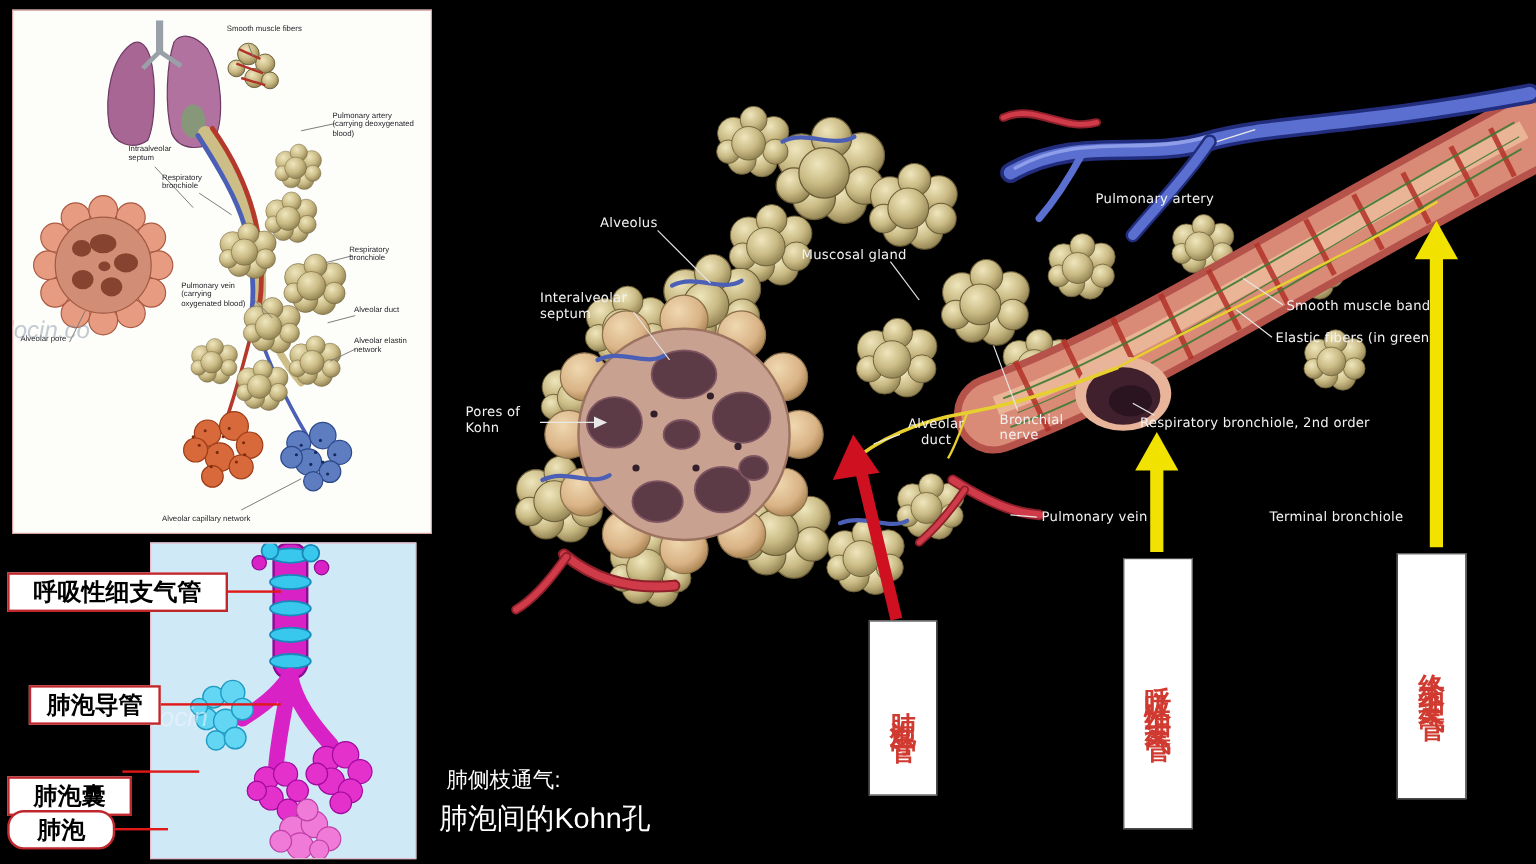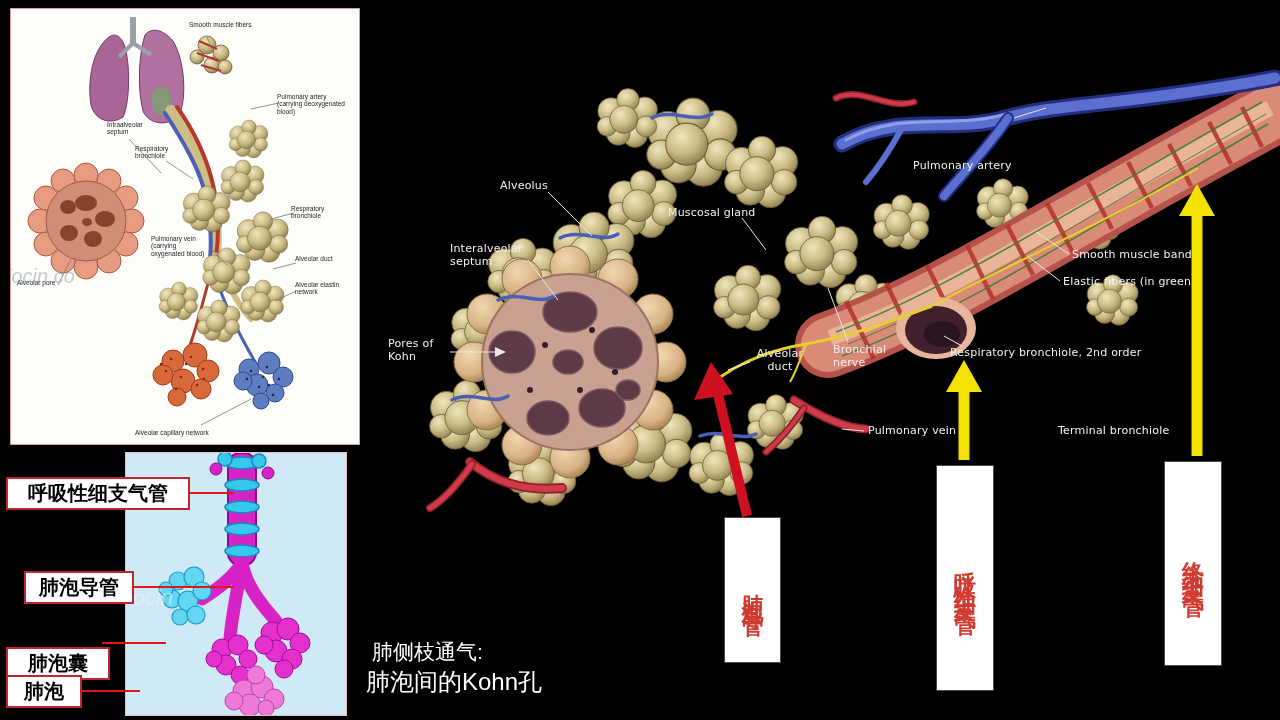--- a/index.html
+++ b/index.html
@@ -28,21 +28,21 @@
             font-size:20px; font-weight:bold; display:flex; align-items:center;
             justify-content:center; z-index:6; height:33px; }
   .red-line { position:absolute; height:2px; background:#e01818; z-index:5; }
 
   .callout { position:absolute; background:#fff; border:1px solid #4a4a4a; display:flex;
              align-items:center; justify-content:center; z-index:6; }
   .callout span { writing-mode:vertical-rl; color:#d03a30; font-size:22px;
                   font-weight:bold; letter-spacing:7px; }
 
   .note { position:absolute; color:#fff; z-index:2; }
-  .note-title { left:372px; top:638px; font-size:21px; }
+  .note-title { left:372px; top:638px; font-size:18px; }
   .note-l1 { left:366px; top:666px; font-size:24px; }
   .note-l2 { left:366px; top:692px; font-size:20px; }
 </style>
 </head>
 <body>
 
 <div id="stage">
 
   <svg class="artmain" width="1280" height="720" viewBox="0 0 1280 720">
     <defs>
@@ -397,21 +397,21 @@
           <circle cx="108" cy="248" r="9"></circle>
         <circle cx="130" cy="222" r="9"></circle>
       </g>
     </svg>
     <div class="wm-bot">locin</div>
   </div>
 
   <div class="cn-box" style="left:6px;  top:477px; width:184px;">呼吸性细支气管</div>
   <div class="cn-box" style="left:24px; top:571px; width:110px;">肺泡导管</div>
   <div class="cn-box" style="left:6px;  top:647px; width:104px;">肺泡囊</div>
-  <div class="cn-box" style="left:6px;  top:675px; width:76px;">肺泡</div>
+  <div class="cn-box" style="left:6px;  top:675px; width:90px;border-radius:14px;">肺泡</div>
 
   <div class="red-line" style="left:190px; top:492px; width:44px;"></div>
   <div class="red-line" style="left:134px; top:586px; width:100px;"></div>
   <div class="red-line" style="left:102px; top:642px; width:64px;"></div>
   <div class="red-line" style="left:80px;  top:690px; width:60px;"></div>
 
   <div class="main-label" style="left:500px;  top:180px;">Alveolus</div>
   <div class="main-label" style="left:668px;  top:207px;">Muscosal gland</div>
   <div class="main-label" style="left:450px;  top:243px; width:84px;">Interalveolar septum</div>
   <div class="main-label" style="left:388px;  top:338px; width:62px;">Pores of Kohn</div>

